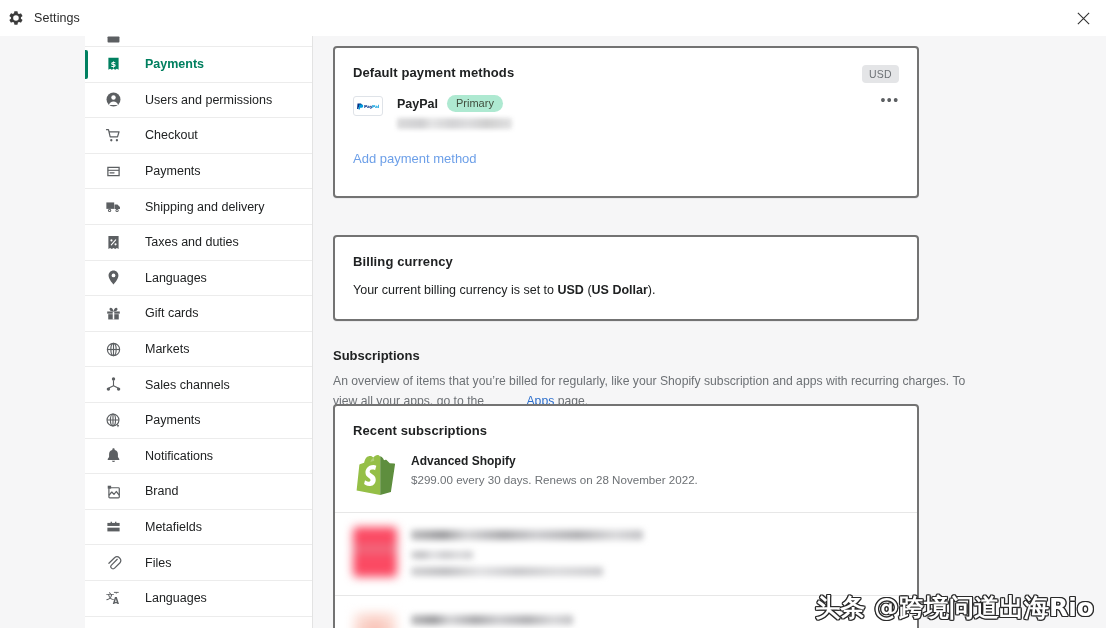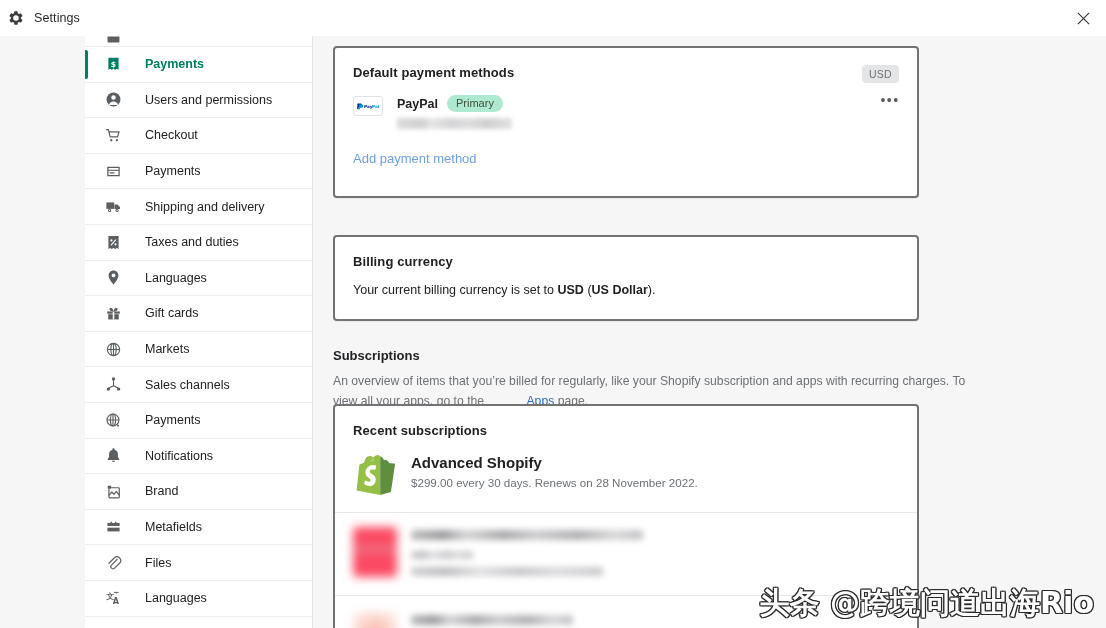--- a/index.html
+++ b/index.html
@@ -214,21 +214,21 @@
     border-bottom: 1px solid #e7e7e7;
   }
   .sub-row:last-child { border-bottom: none; }
   .sub-logo {
     width: 44px; height: 44px;
     flex: 0 0 44px;
     display: flex; align-items: center; justify-content: center;
   }
   .sub-logo svg { width: 40px; height: 44px; }
   .sub-text { margin-left: 14px; padding-top: 2px; flex: 1; }
-  .sub-name { font-size: 15px; font-weight: 700; color: #202223; }
+  .sub-name { font-size: 12px; font-weight: 700; color: #202223; }
   .sub-meta { margin-top: 5px; font-size: 11.6px; color: #6d7175; }
 
   
   .blur-logo {
     width: 44px; height: 50px; flex: 0 0 44px;
     border-radius: 4px;
     filter: blur(5px);
   }
   .blur-logo.red {
     background:
@@ -243,21 +243,21 @@
     background: linear-gradient(90deg,#bdbdbf 0%,#9b9b9e 14%,#d4d4d6 24%,#a9a9ac 40%,#cccccf 54%,#b0b0b3 72%,#d8d8da 88%,#c2c2c5 100%);
   }
   .blur-line.thin {
     background: linear-gradient(90deg,#d0d0d2 0%,#bcbcbf 18%,#e0e0e2 36%,#c6c6c9 56%,#dadadc 76%,#cacacd 100%);
   }
 
   
   .watermark {
     position: absolute;
     right: 12px; bottom: 4px;
-    font-size: 30px;
+    font-size: 25px;
     color: #ffffff;
     font-weight: 700;
     white-space: nowrap;
     font-family: "DejaVu Sans", sans-serif;
     text-shadow:
       -1px -1px 0 #2a2a2a,  1px -1px 0 #2a2a2a,
       -1px  1px 0 #2a2a2a,  1px  1px 0 #2a2a2a,
        0px -1.2px 0 #2a2a2a, 0px 1.2px 0 #2a2a2a,
       -1.2px 0 0 #2a2a2a, 1.2px 0 0 #2a2a2a;
     pointer-events: none;

